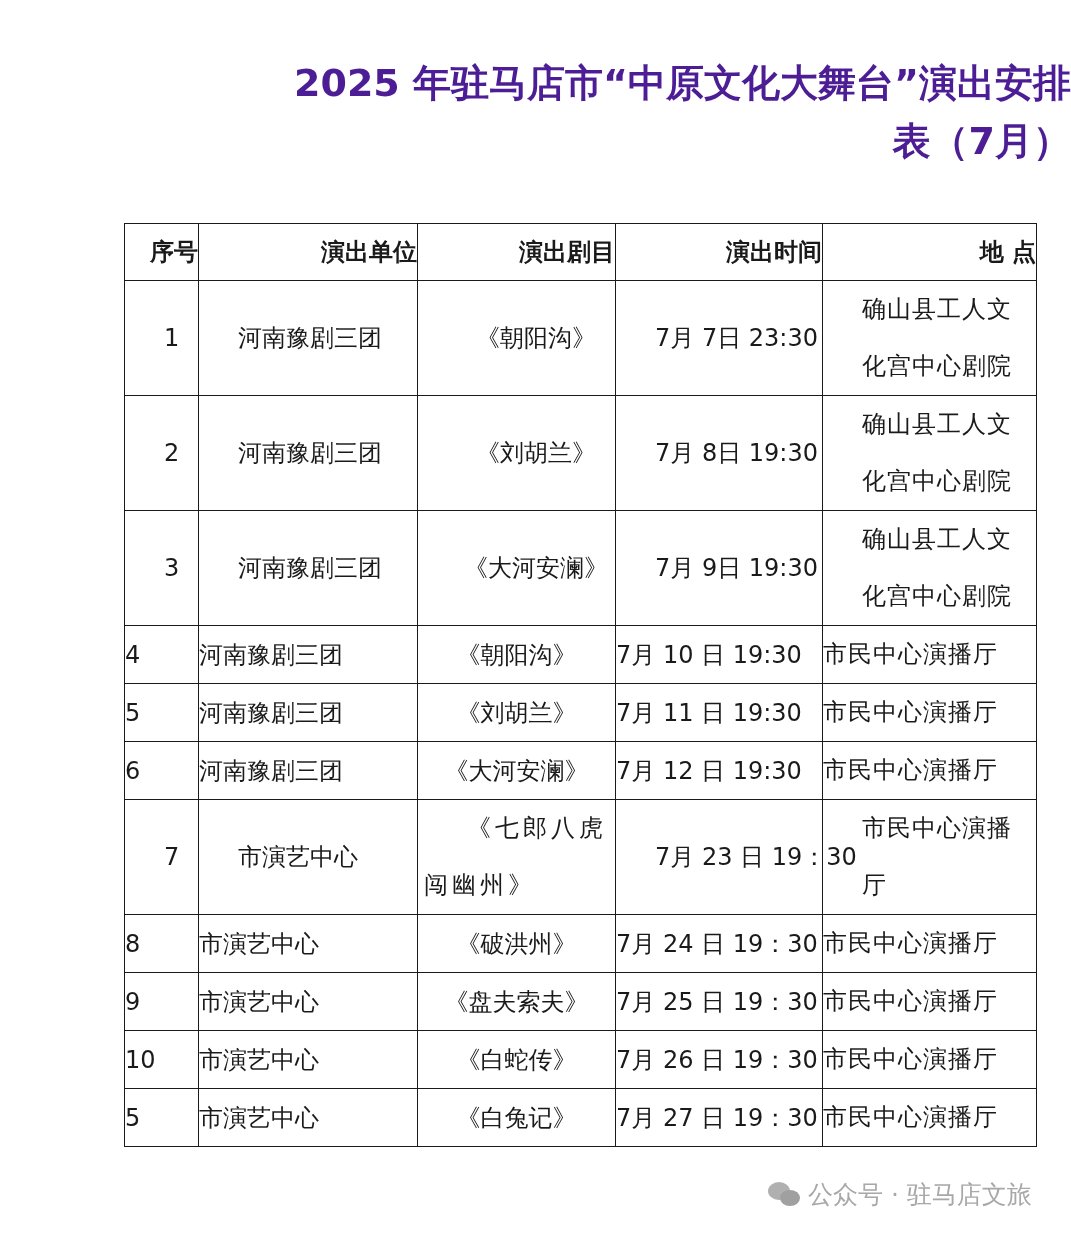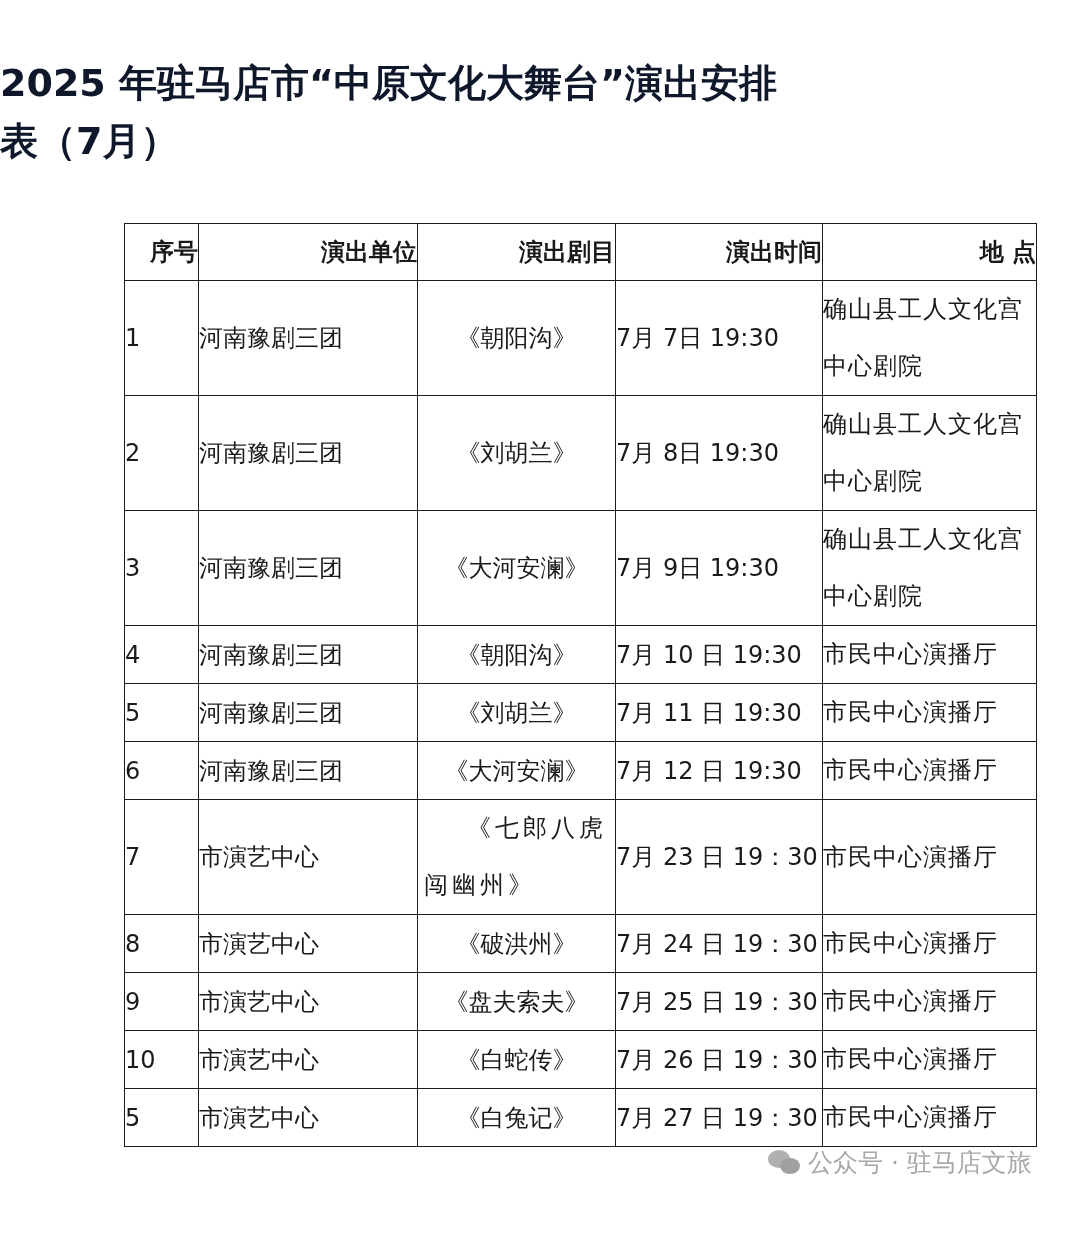--- a/index.html
+++ b/index.html
@@ -1,36 +1,36 @@
 <!DOCTYPE html>
 <html><head>
 <meta charset="utf-8">
 <style>
   html, body { margin:0; padding:0; background:#ffffff; }
   body { width:1071px; height:1252px; position:relative; overflow:hidden;
          font-family:"DejaVu Sans","Liberation Sans",sans-serif; color:#111; }
-  .title { position:absolute; left:0; width:1071px; text-align:left;
-           font-weight:bold; font-size:38px; color:#0f172a; letter-spacing:0; }
+  .title { position:absolute; left:0; width:1071px; text-align:right;
+           font-weight:bold; font-size:38px; color:#4c1d95; letter-spacing:0; }
   .t1 { top:58px; }
   .t2 { top:116px; }
   table.sched { position:absolute; left:124px; top:223px; border-collapse:collapse;
                 table-layout:fixed; width:912px; }
   table.sched td, table.sched th { border:1.5px solid #1a1a1a; padding:0; font-size:24px;
                  font-weight:normal; color:#1a1a1a; vertical-align:middle; }
   table.sched th { font-weight:bold; text-align:right; height:56px; font-size:24px; }
   td.c-num { padding-left:10px; }
   td.c-unit { padding-left:10px; }
   td.c-play { text-align:center; }
   td.c-play.wrap { text-align:left; padding-left:6px; line-height:57px; letter-spacing:4px; }
   td.c-play.wrap span.l1 { display:block; text-align:right; padding-right:8px; }
   td.c-time { padding-left:12px; white-space:nowrap; }
   td.c-loc { padding-left:10px; line-height:57px; letter-spacing:1px; }
-  tr.tall td { height:113px; }
+  tr.tall td { height:113px;padding-left:39px; }
   tr.short td { height:56px; }
-  .watermark { position:absolute; left:768px; top:1146px; display:flex; align-items:center;
+  .watermark { position:absolute; left:768px; top:1178px; display:flex; align-items:center;
                color:#a8a8a8; font-size:25px; }
   .wm-icon { width:34px; height:26px; position:relative; margin-right:6px; }
   .wm-icon .b1 { position:absolute; left:0; top:0; width:22px; height:18px; border-radius:50%; background:#b0b0b0; }
   .wm-icon .b2 { position:absolute; left:12px; top:8px; width:20px; height:16px; border-radius:50%; background:#a0a0a0; }
 </style>
 </head>
 <body>
 
 <div class="title t1">2025 年驻马店市“中原文化大舞台”演出安排</div>
 <div class="title t2">表（7月）</div>
@@ -50,21 +50,21 @@
       <th>演出剧目</th>
       <th>演出时间</th>
       <th>地 点</th>
     </tr>
   </thead>
   <tbody>
     <tr class="tall">
       <td class="c-num">1</td>
       <td class="c-unit">河南豫剧三团</td>
       <td class="c-play">《朝阳沟》</td>
-      <td class="c-time">7月 7日 19:30</td>
+      <td class="c-time">7月 7日 23:30</td>
       <td class="c-loc">确山县工人文化宫中心剧院</td>
     </tr>
     <tr class="tall">
       <td class="c-num">2</td>
       <td class="c-unit">河南豫剧三团</td>
       <td class="c-play">《刘胡兰》</td>
       <td class="c-time">7月 8日 19:30</td>
       <td class="c-loc">确山县工人文化宫中心剧院</td>
     </tr>
     <tr class="tall">

